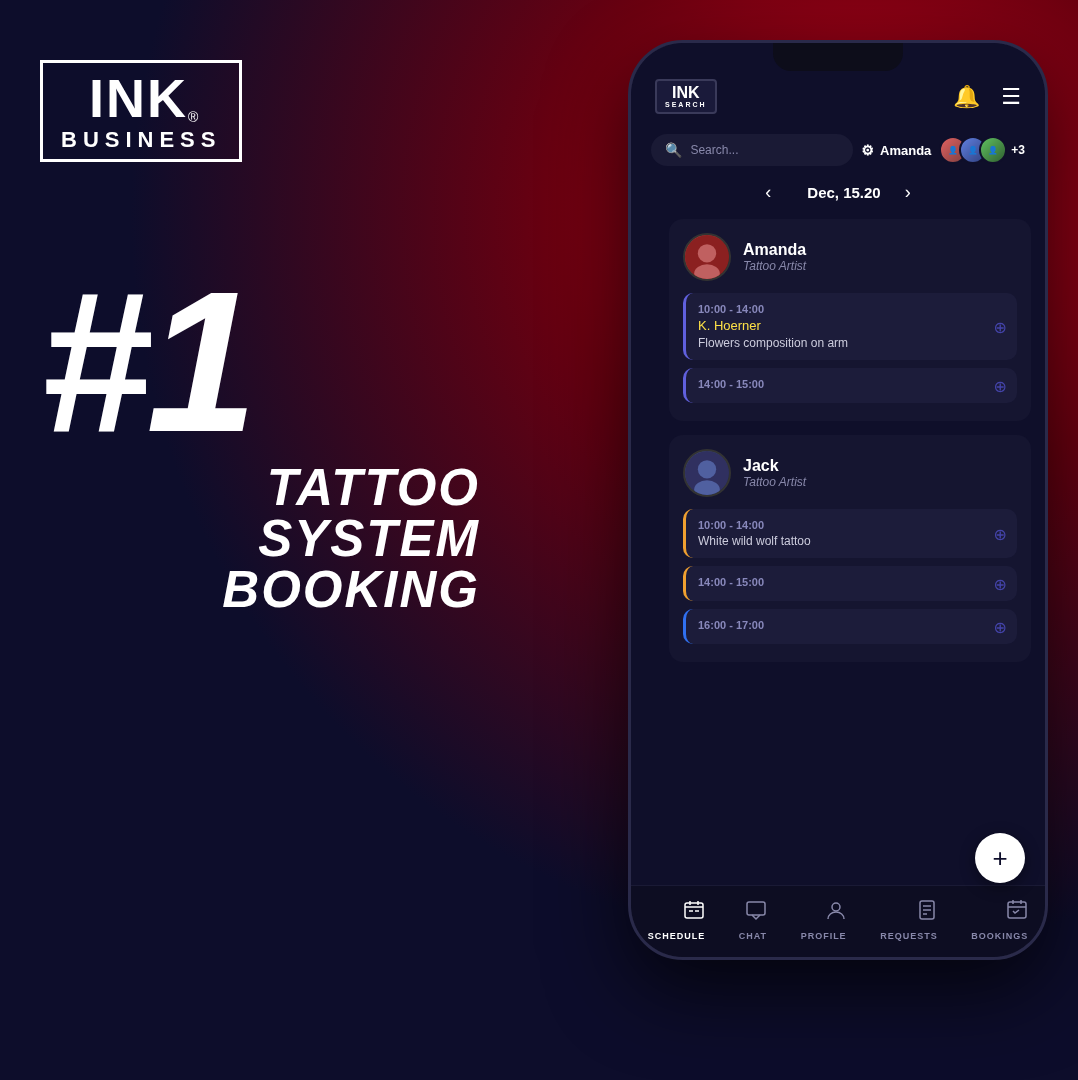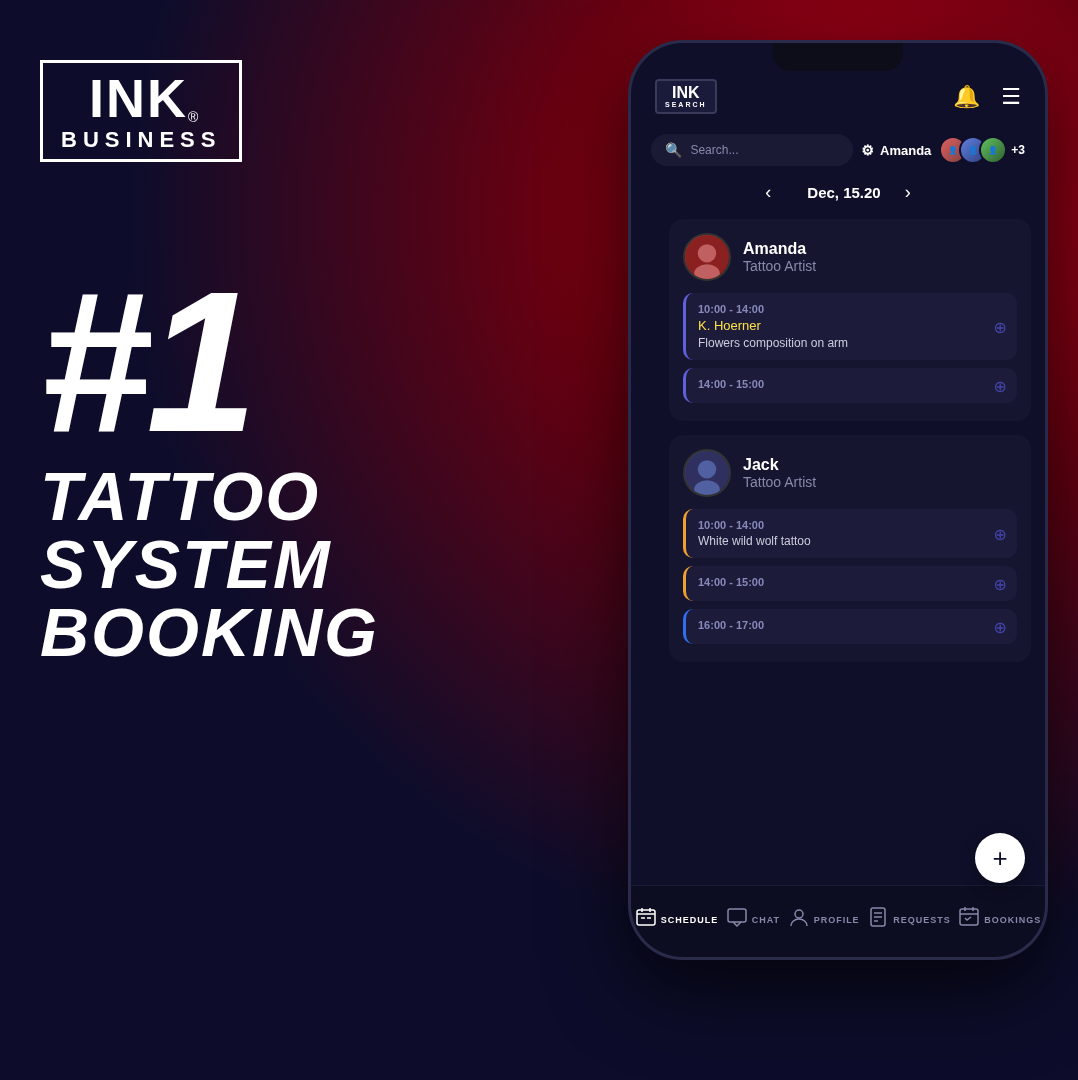--- a/index.html
+++ b/index.html
@@ -66,27 +66,28 @@
       font-weight: 900;
       line-height: 0.9;
       letter-spacing: -5px;
       font-style: italic;
       margin-bottom: 10px;
       font-family: Arial Black, sans-serif;
     }
 
     .tagline {
       color: white;
-      font-size: 68px;
+      font-size: 51px;
       font-weight: 900;
       line-height: 1.0;
       letter-spacing: 2px;
       font-style: italic;
       font-family: Arial Black, sans-serif;
       text-transform: uppercase;
+      text-align: right;
     }
 
     
     .phone-container {
       position: absolute;
       right: 30px;
       top: 40px;
       width: 420px;
       height: 960px;
       z-index: 2;
@@ -294,21 +295,22 @@
       font-size: 20px;
     }
     .artist-info {}
     .artist-name {
       color: white;
       font-size: 16px;
       font-weight: 700;
     }
     .artist-role {
       color: #8888aa;
-      font-size: 14px;
+      font-size: 12px;
+      font-style: italic;
     }
 
     
     .booking-slot {
       background: #1c1c3a;
       border-radius: 10px;
       padding: 10px 12px;
       margin-bottom: 8px;
       border-left: 3px solid #5a5af0;
       position: relative;
@@ -369,22 +371,22 @@
       height: 72px;
       background: #0d0d22;
       display: flex;
       align-items: center;
       justify-content: space-around;
       border-top: 1px solid #1a1a35;
       padding-bottom: 4px;
     }
     .nav-item {
       display: flex;
-      flex-direction: row;
-      align-items: center;
+      flex-direction: column;
+      align-items: flex-end;
       gap: 4px;
       cursor: pointer;
     }
     .nav-item-icon {
       font-size: 22px;
       color: #8888aa;
     }
     .nav-item-icon.active {
       color: white;
     }

